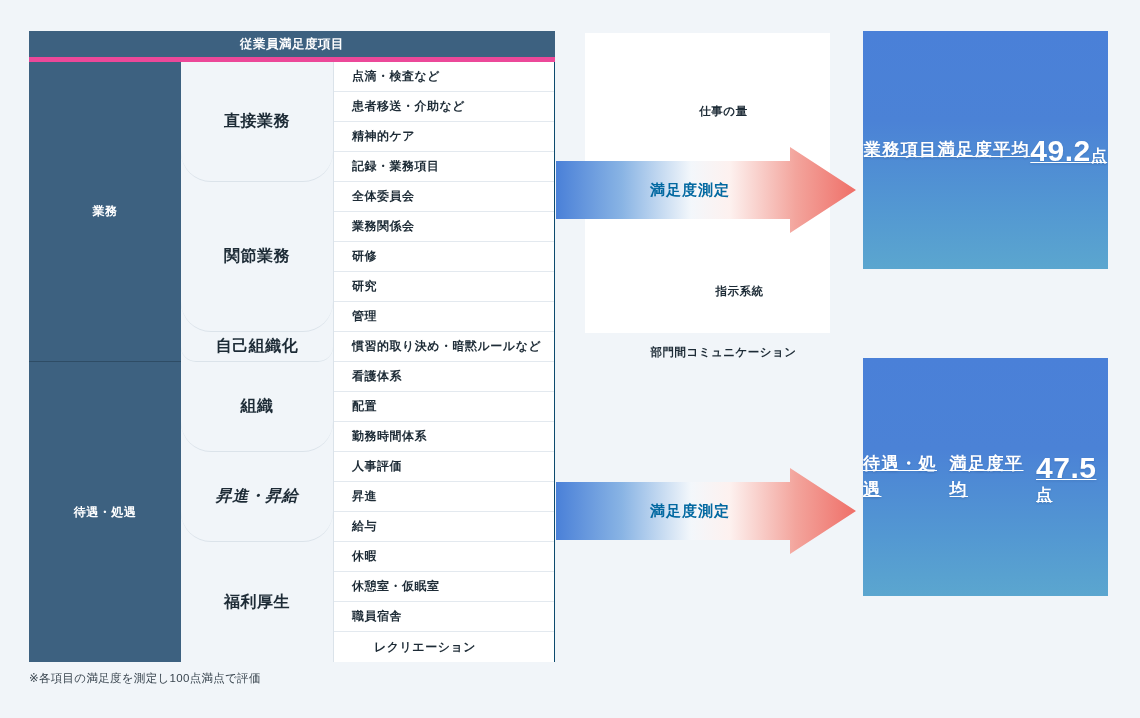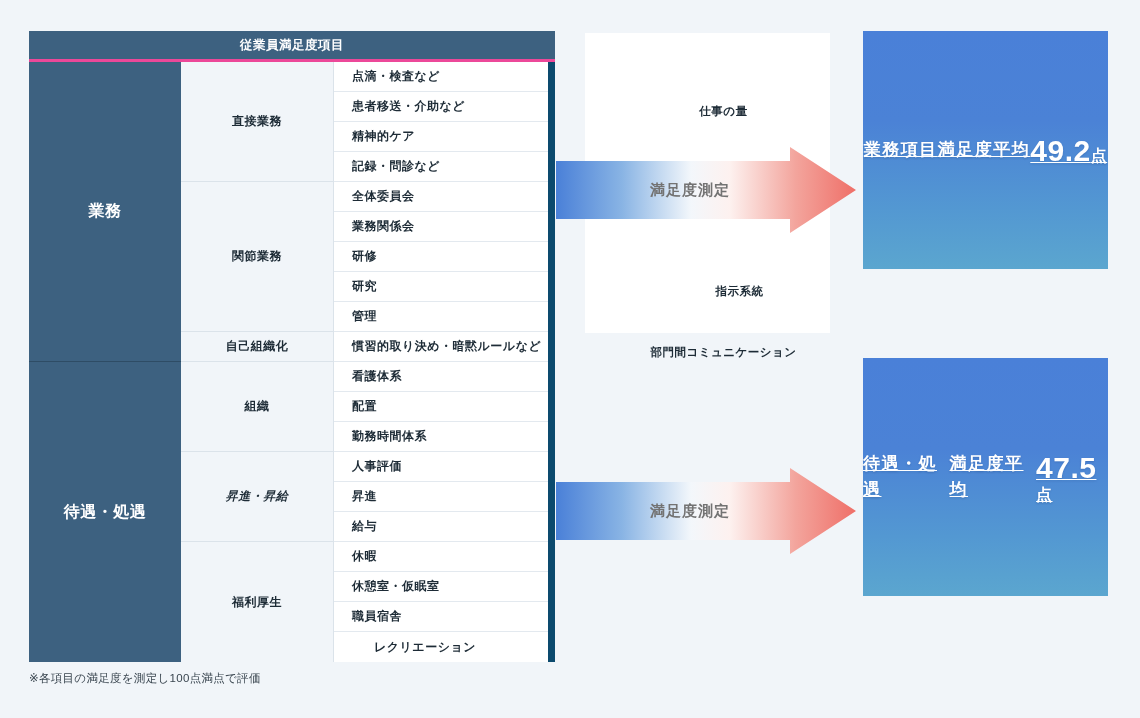--- a/index.html
+++ b/index.html
@@ -17,58 +17,59 @@
     width: 526px;
   }
   .tbl-header {
     height: 31px;
     background: #3d6180;
     color: #ffffff;
     font-size: 12.5px;
     font-weight: bold;
     display: flex; align-items: center; justify-content: center;
     letter-spacing: .5px;
-    border-bottom: 3px solid #ec4899;
+    border-bottom: 5px solid #ec4899;
   }
   .tbl-body { display: flex; }
   .col-group {
     width: 152px;
     background: #3d6180;
     display: flex; flex-direction: column;
   }
   .group-cell {
     color: #ffffff;
-    font-size: 16px;
+    font-size: 12px;
     font-weight: bold;
     display: flex; align-items: center; justify-content: center;
     letter-spacing: .5px;
     border-bottom: 1px solid #2e4c65;
   }
   .group-cell:last-child { border-bottom: none; }
   .col-mid {
     width: 153px;
     display: flex; flex-direction: column;
     background: #f1f5f9;
     border-right: 1px solid #dbe3ea;
   }
   .mid-cell {
     background: #f1f5f9;
     color: #1d2b36;
-    font-size: 12px;
+    font-size: 16px;
     font-weight: bold;
     display: flex; align-items: center; justify-content: center;
     border-bottom: 1px solid #dbe3ea;
     letter-spacing: .5px;
+    border-radius: 30px;
   }
   .mid-cell:last-child { border-bottom: none; }
   .col-items {
     flex: 1;
     display: flex; flex-direction: column;
     background: #ffffff;
-    border-right: 7px solid #0c4a6e;
+    border-right: 1px solid #0c4a6e;
   }
   .item-cell {
     height: 30px;
     background: #ffffff;
     color: #1d2b36;
     font-size: 12px;
     font-weight: bold;
     display: flex; align-items: center;
     padding-left: 18px;
     border-bottom: 1px solid #e3e9ef;
@@ -110,21 +111,21 @@
   .arrow-1 { left: 556px; top: 147px; }
   .arrow-2 { left: 556px; top: 468px; }
   .arrow svg { display: block; width: 300px; height: 86px; }
   .arrow-label {
     position: absolute;
     left: 0; top: 0;
     width: 268px; height: 86px;
     display: flex; align-items: center; justify-content: center;
     font-size: 15px;
     font-weight: bold;
-    color: #737373;
+    color: #0369a1;
     letter-spacing: 1px;
   }
 
   
   .card {
     position: absolute;
     left: 863px;
     width: 245px; height: 238px;
     background: linear-gradient(180deg, #4a80d8 0%, #4b82d6 38%, #5398d2 75%, #5ba6cf 100%);
     color: #ffffff;
@@ -169,21 +170,21 @@
         <div class="mid-cell" style="height: 30px;">自己組織化</div>
         <div class="mid-cell" style="height: 90px;">組織</div>
         <div class="mid-cell" style="height: 90px; font-style: italic;">昇進・昇給</div>
         <div class="mid-cell" style="height: 120px;">福利厚生</div>
       </div>
 
       <div class="col-items">
         <div class="item-cell">点滴・検査など</div>
         <div class="item-cell">患者移送・介助など</div>
         <div class="item-cell">精神的ケア</div>
-        <div class="item-cell">記録・問診など</div>
+        <div class="item-cell">記録・業務項目</div>
         <div class="item-cell">全体委員会</div>
         <div class="item-cell">業務関係会</div>
         <div class="item-cell">研修</div>
         <div class="item-cell">研究</div>
         <div class="item-cell">管理</div>
         <div class="item-cell">慣習的取り決め・暗黙ルールなど</div>
         <div class="item-cell">看護体系</div>
         <div class="item-cell">配置</div>
         <div class="item-cell">勤務時間体系</div>
         <div class="item-cell">人事評価</div>

